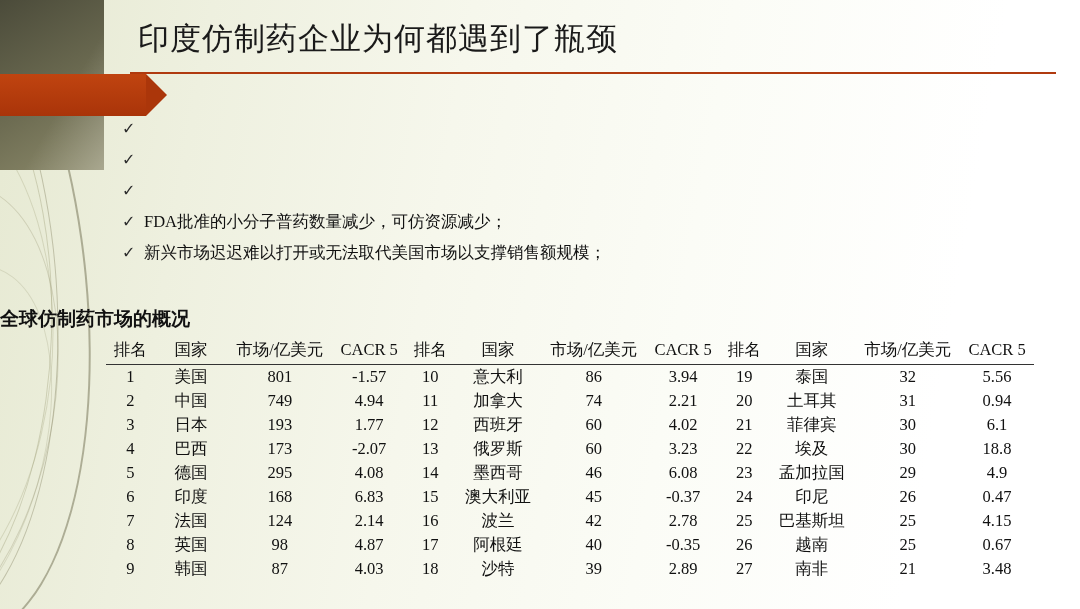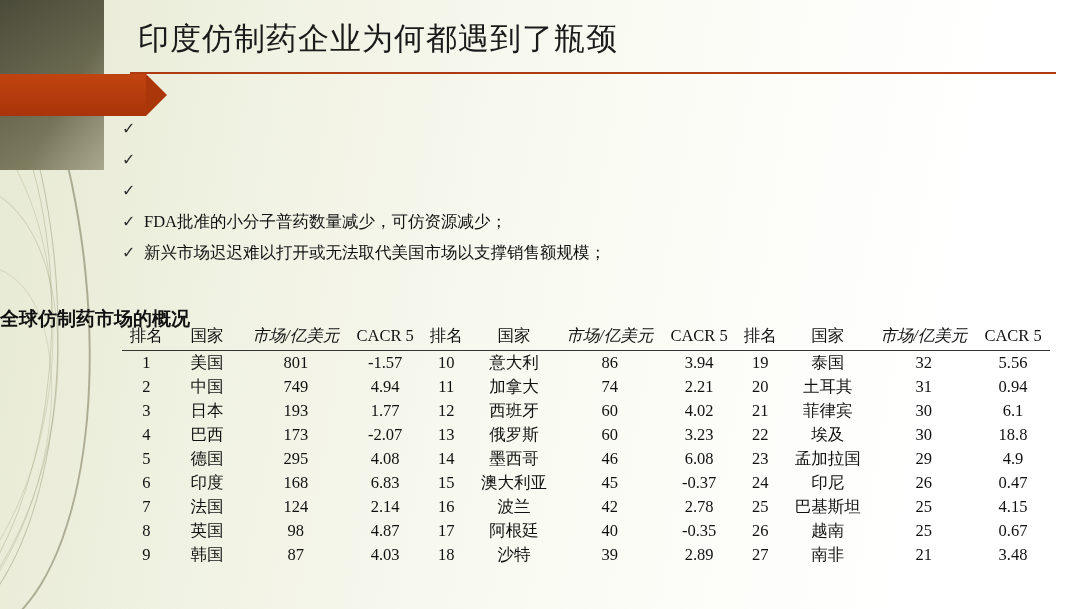--- a/index.html
+++ b/index.html
@@ -123,23 +123,22 @@
     text-align: left;
     font-size: 19px;
     color: #111;
     font-weight: bold;
     font-family: "Liberation Serif", serif;
   }
 
   .table-wrap {
     position: absolute;
     left: 106px;
-    top: 324px;
+    top: 338px;
     width: 928px;
-    margin-left: 16px;
   }
   table.gx {
     border-collapse: collapse;
     width: 928px;
     font-family: "Liberation Serif", serif;
     font-size: 16.5px;
     color: #111;
   }
   table.gx th {
     font-weight: normal;
@@ -151,21 +150,21 @@
     border-bottom: 1.3px solid #333;
   }
   table.gx td {
     padding: 0px 4px 1px 4px;
     text-align: center;
     white-space: nowrap;
     line-height: 23px;
   }
   table.gx .rank { width: 46px; }
   table.gx .country { width: 88px; }
-  table.gx .market { width: 104px; font-style: italic; }
+  table.gx .market { width: 104px; }
   table.gx .cacr { width: 72px; }
 </style>
 </head>
 <body>
 
 <div class="slide">
 
   <div class="swirl s1"></div>
   <div class="swirl s2"></div>
   <div class="swirl s3"></div>

